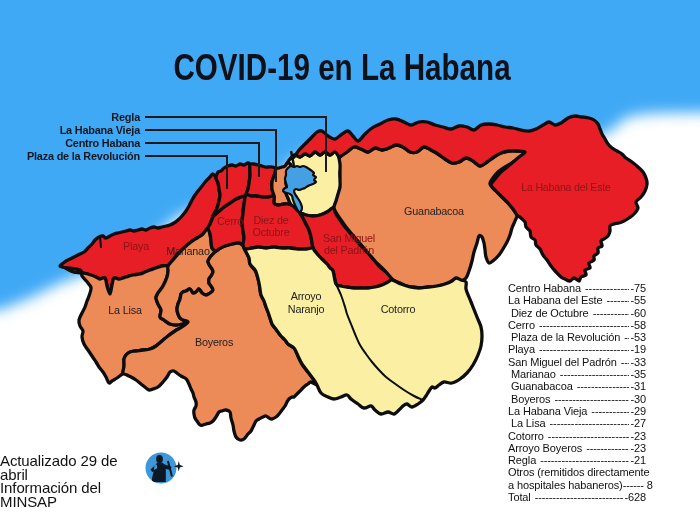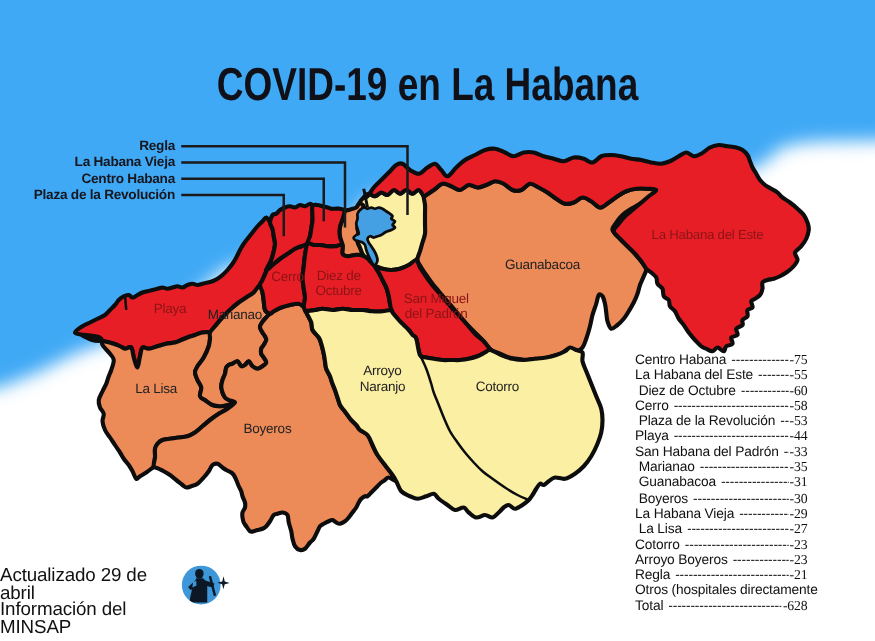--- a/index.html
+++ b/index.html
@@ -6,21 +6,21 @@
   body{width:700px;height:513px;overflow:hidden;background:#fff;
        font-family:"Liberation Sans", sans-serif;position:relative;}
   #stage{position:absolute;left:0;top:0;width:700px;height:513px;}
   .title{position:absolute;left:-8px;top:47px;width:700px;text-align:center;
          font-size:37px;font-weight:bold;color:#101018;letter-spacing:0px;
          transform:scaleX(0.8);transform-origin:50% 50%;}
   .callout{position:absolute;text-align:right;color:#16161e;font-size:10.9px;font-weight:bold;width:140px;left:0;letter-spacing:-0.2px;line-height:13px;}
   .stats{position:absolute;left:508px;top:282px;width:138px;font-size:11px;color:#111;line-height:12.3px;letter-spacing:-0.12px;}
   .sl{display:flex;white-space:nowrap;}
   .sl .d{flex:1 1 auto;overflow:hidden;margin:0 1px 0 4px;}
-  .sl .n{text-align:right;font-family:Liberation Serif, serif;}
+  .sl .n{text-align:right;}
   .credit{position:absolute;left:0px;top:454px;width:143px;text-align:left;
           font-size:15px;color:#111;line-height:13.6px;letter-spacing:-0.1px;}
 </style>
 </head>
 <body>
 <svg id="stage" viewBox="0 0 700 513">
   <defs>
     <filter id="soft" x="-20%" y="-20%" width="140%" height="140%">
       <feGaussianBlur stdDeviation="7"></feGaussianBlur>
     </filter>
@@ -137,24 +137,24 @@
       <span class="n">-58</span>
     </div>
   <div class="sl">
       <span>&nbsp;Plaza de la Revolución </span>
       <span class="d">--------------------------------</span>
       <span class="n">-53</span>
     </div>
   <div class="sl">
       <span>Playa </span>
       <span class="d">--------------------------------</span>
-      <span class="n">-44</span>
-    </div>
-  <div class="sl">
-      <span>San Habana del Padrón </span>
+      <span class="n">-19</span>
+    </div>
+  <div class="sl">
+      <span>San Miguel del Padrón </span>
       <span class="d">--------------------------------</span>
       <span class="n">-33</span>
     </div>
   <div class="sl">
       <span>&nbsp;Marianao </span>
       <span class="d">--------------------------------</span>
       <span class="n">-35</span>
     </div>
   <div class="sl">
       <span>&nbsp;Guanabacoa </span>
@@ -185,21 +185,24 @@
       <span>Arroyo Boyeros </span>
       <span class="d">--------------------------------</span>
       <span class="n">-23</span>
     </div>
   <div class="sl">
       <span>Regla </span>
       <span class="d">--------------------------------</span>
       <span class="n">-21</span>
     </div>
   <div class="sl">
-      <span>Otros (hospitales directamente</span>
+      <span>Otros (remitidos directamente</span>
+    </div>
+  <div class="sl">
+      <span>a hospitales habaneros)------ 8</span>
     </div>
   <div class="sl">
       <span>Total</span>
       <span class="d">--------------------------------</span>
       <span class="n">-628</span>
     </div>
 </div>
 
 <div class="credit">Actualizado 29 de abril<br>Información del MINSAP</div>
 

